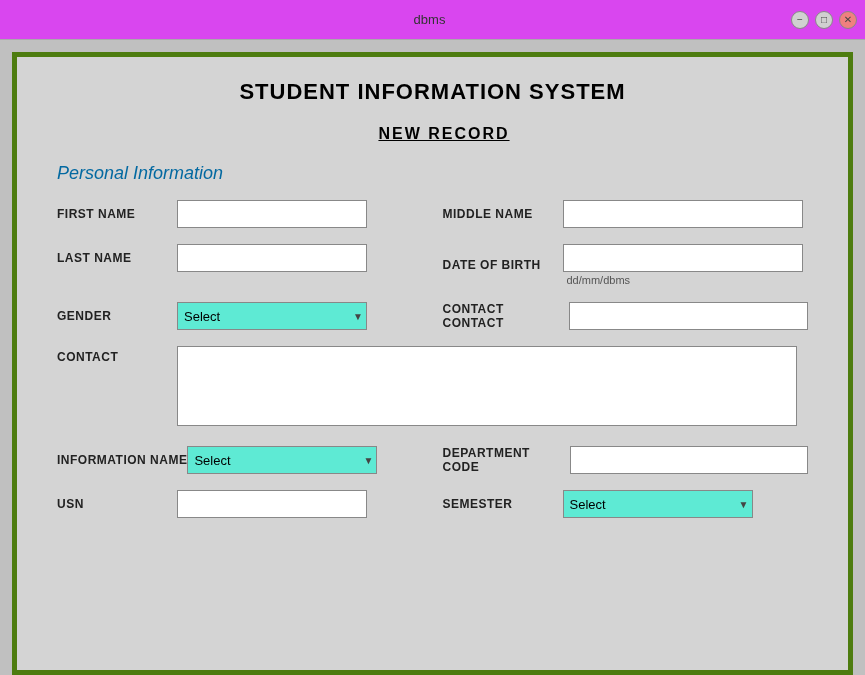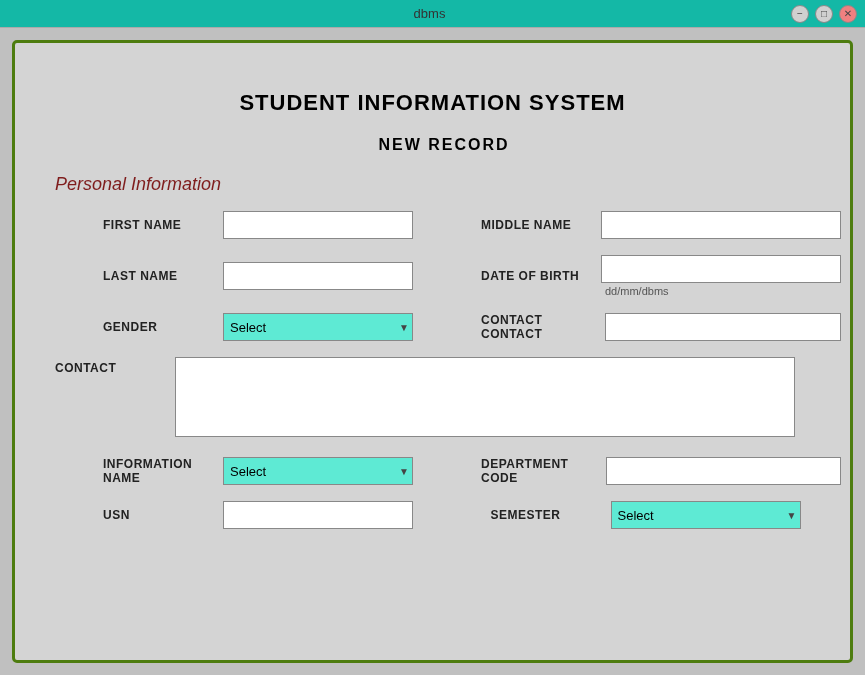--- a/index.html
+++ b/index.html
@@ -10,22 +10,22 @@
 
     body {
       background: #c0c0c0;
       font-family: Arial, sans-serif;
       width: 865px;
       height: 675px;
       overflow: hidden;
     }
 
     .title-bar {
-      background: #14b8a6;
-      height: 28px;
+      background: #d946ef;
+      height: 40px;
       display: flex;
       align-items: center;
       justify-content: space-between;
       padding: 0 8px;
       border-bottom: 1px solid #aaa;
     }
 
     .title-bar-text {
       font-size: 13px;
       color: #333;
@@ -60,23 +60,23 @@
       background: #d0d0d0;
     }
 
     .win-btn.minimize {
       background: #d0d0d0;
     }
 
     .main-window {
       background: #d4d4d4;
       margin: 12px;
-      border: 3px solid #4d7c0f;
-      border-radius: 5px;
-      padding: 47px 40px;
+      border: 5px solid #4d7c0f;
+      border-radius: 0;
+      padding: 22px 40px;
       height: calc(675px - 28px - 24px);
       overflow-y: auto;
     }
 
     .app-title {
       text-align: center;
       font-size: 22px;
       font-weight: bold;
       color: #000;
       margin-bottom: 20px;
@@ -85,47 +85,47 @@
 
     .section-title-container {
       text-align: center;
       margin-bottom: 20px;
     }
 
     .section-title {
       font-size: 16px;
       font-weight: bold;
       color: #000;
+      text-decoration: underline;
       letter-spacing: 2px;
       margin-left: 23px;
     }
 
     .section-heading {
       font-size: 18px;
       font-style: italic;
-      color: #7f1d1d;
+      color: #0369a1;
       margin-bottom: 16px;
     }
 
     .form-section {
       margin-bottom: 20px;
     }
 
     .form-row {
       display: flex;
       align-items: center;
       margin-bottom: 16px;
       gap: 20px;
     }
 
     .form-field {
       display: flex;
       align-items: center;
       flex: 1;
-      margin-left: 48px;
     }
 
     .field-label {
       font-size: 12px;
       font-weight: bold;
       color: #222;
       min-width: 120px;
       letter-spacing: 0.5px;
     }
 
@@ -201,21 +201,21 @@
       color: #444;
     }
 
     .date-field-wrapper {
       display: flex;
       flex-direction: column;
     }
 
     .form-row-with-helper {
       display: flex;
-      align-items: center;
+      align-items: flex-start;
       margin-bottom: 16px;
       gap: 20px;
     }
   </style>
 </head>
 <body>
 
 <div class="title-bar">
   <div style="width:60px;"></div>
   <span class="title-bar-text">dbms</span>

